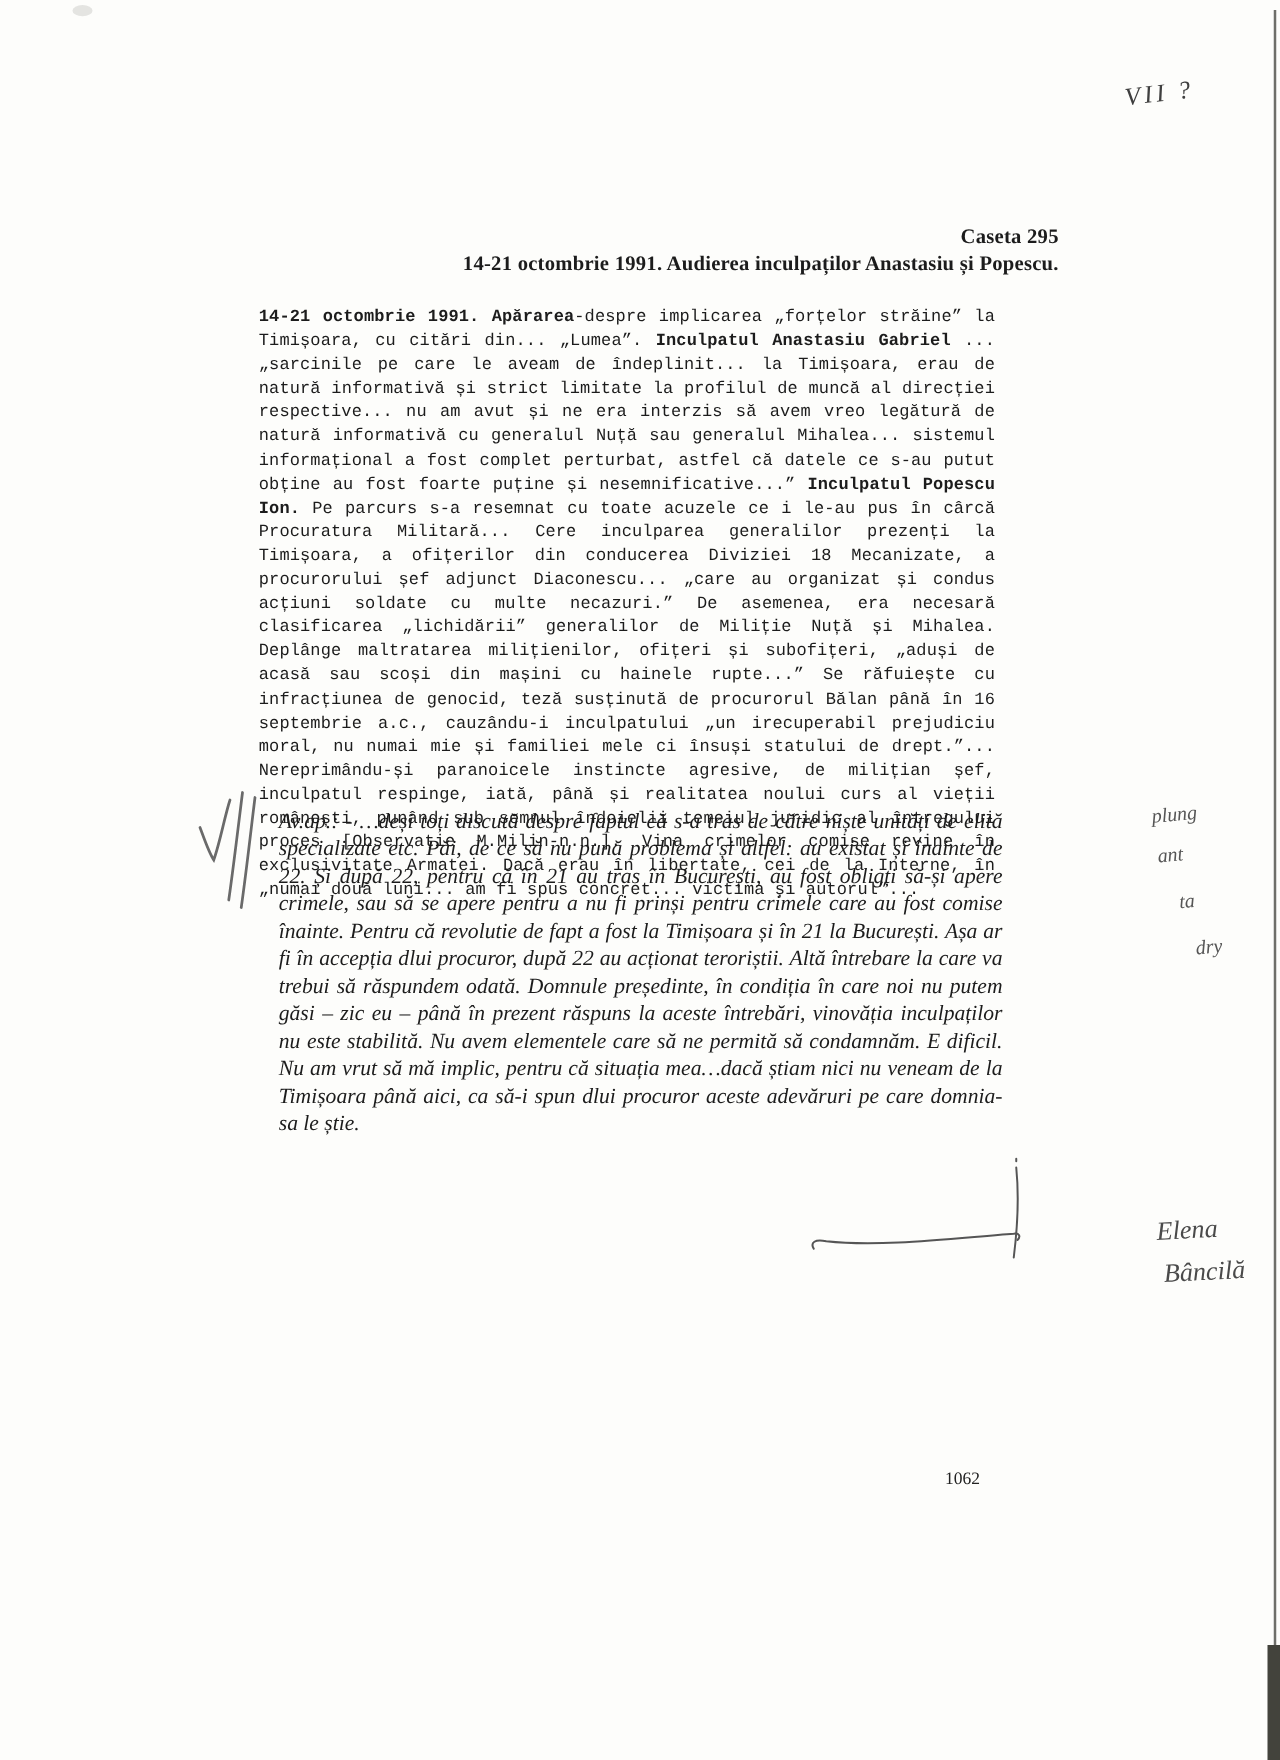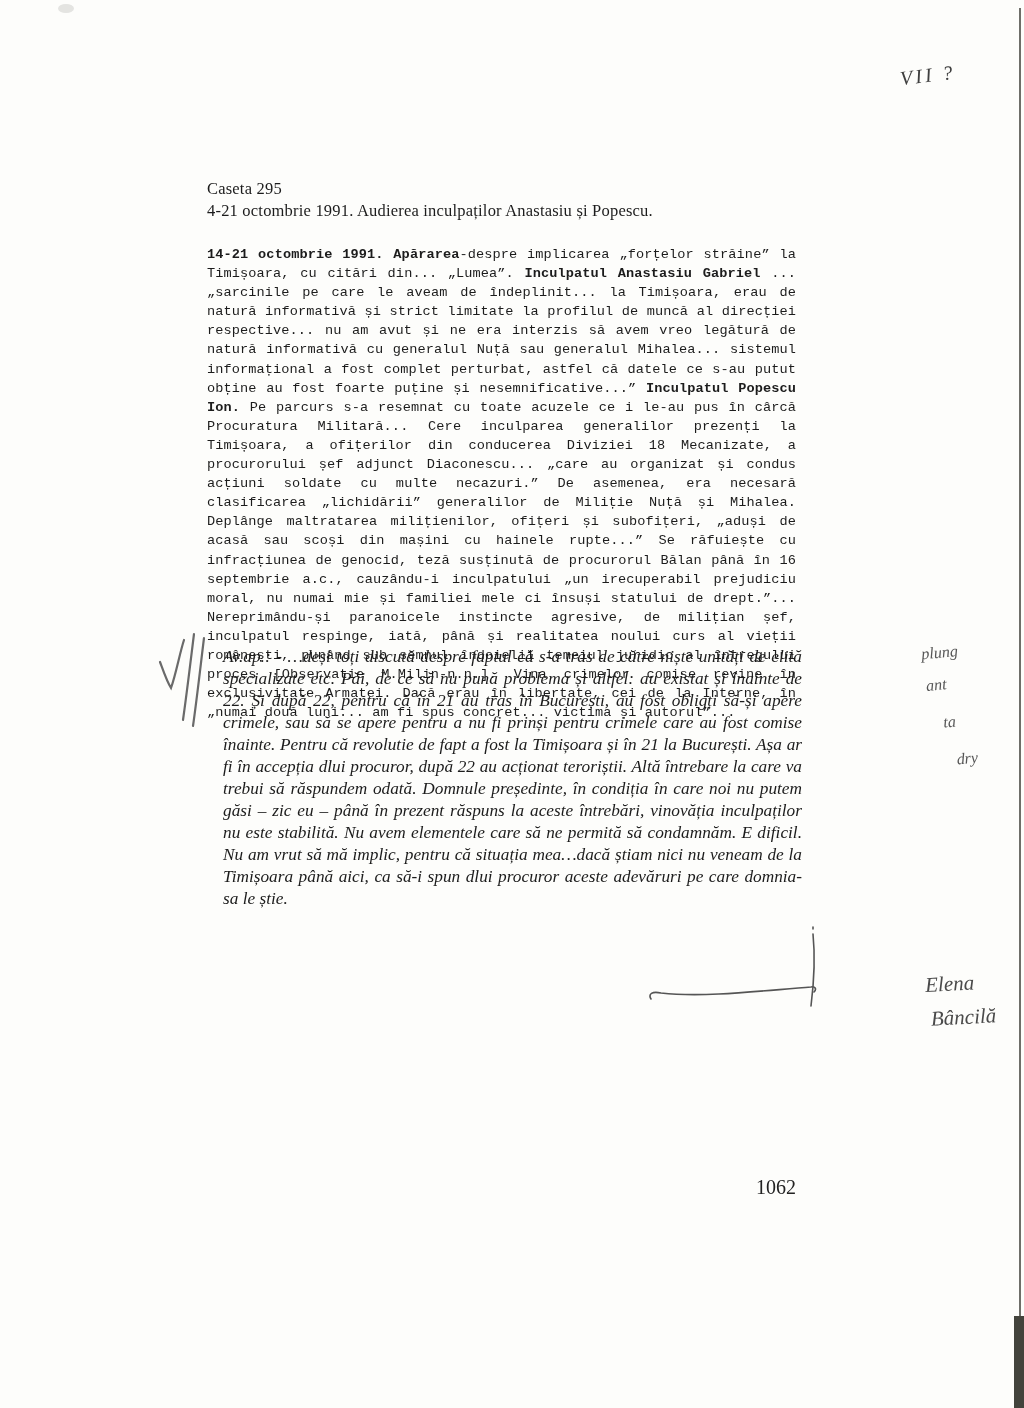--- a/index.html
+++ b/index.html
@@ -4,33 +4,33 @@
 <style>
   html,body { margin:0; padding:0; background:#e8e8e8; }
   .sheet {
     position:relative; width:1024px; height:1408px;
     background:#fdfdfb; overflow:hidden;
     font-family:"Liberation Serif", serif; color:#1c1c1c;
   }
   
   .heading {
     position:absolute; left:207px; top:178px; width:640px;
-    font-weight:normal; font-size:16.5px; line-height:21.5px; letter-spacing:0.2px;
+    font-weight:bold; font-size:16.5px; line-height:21.5px; letter-spacing:0.2px;text-align:right;
   }
   .summary {
     position:absolute; left:207px; top:245px; width:589px; margin:0;
     font-size:13.6px; line-height:19.1px; text-align:justify; letter-spacing:0.1px;font-family:Liberation Mono, monospace;
   }
   .testimony {
     position:absolute; left:207px; top:630px; width:611px;
     font-size:17.3px; line-height:22px; text-align:justify;
   }
   .testimony p { margin:16px;font-style:italic; }
   .page-number {
-    position:absolute; left:756px; top:1176px; font-size:20px; color:#222;
+    position:absolute; left:756px; top:1176px; font-size:14px; color:#222;
   }
   
   .hand {
     font-family:"Liberation Serif", serif; font-style:italic; color:#4a4a4a;
   }
   .note-top {
     position:absolute; left:900px; top:64px; font-size:20px;
     letter-spacing:3px; transform:rotate(-7deg); color:#3f3f3f;
   }
   .margin-note {
@@ -66,21 +66,21 @@
 <body>
 
 <div class="sheet">
 
   <div class="speck"></div>
 
   <div class="hand note-top">VII ?</div>
 
   <div class="heading">
     <div>Caseta 295</div>
-    <div>4-21 octombrie 1991. Audierea inculpaților Anastasiu și Popescu.</div>
+    <div>14-21 octombrie 1991. Audierea inculpaților Anastasiu și Popescu.</div>
   </div>
 
   <p class="summary"><b>14-21 octombrie 1991. Apărarea</b><span>-despre implicarea „forțelor străine” la Timișoara, cu citări din... „Lumea”. </span><b>Inculpatul Anastasiu Gabriel</b><span> ... „sarcinile pe care le aveam de îndeplinit... la Timișoara, erau de natură informativă și strict limitate la profilul de muncă al direcției respective... nu am avut și ne era interzis să avem vreo legătură de natură informativă cu generalul Nuță sau generalul Mihalea... sistemul informațional a fost complet perturbat, astfel că datele ce s-au putut obține au fost foarte puține și nesemnificative...” </span><b>Inculpatul Popescu Ion.</b><span> Pe parcurs s-a resemnat cu toate acuzele ce i le-au pus în cârcă Procuratura Militară... Cere inculparea generalilor prezenți la Timișoara, a ofițerilor din conducerea Diviziei 18 Mecanizate, a procurorului șef adjunct Diaconescu... „care au organizat și condus acțiuni soldate cu multe necazuri.” De asemenea, era necesară clasificarea „lichidării” generalilor de Miliție Nuță și Mihalea. Deplânge maltratarea milițienilor, ofițeri și subofițeri, „aduși de acasă sau scoși din mașini cu hainele rupte...” Se răfuiește cu infracțiunea de genocid, teză susținută de procurorul Bălan până în 16 septembrie a.c., cauzându-i inculpatului „un irecuperabil prejudiciu moral, nu numai mie și familiei mele ci însuși statului de drept.”... Nereprimându-și paranoicele instincte agresive, de milițian șef, inculpatul respinge, iată, până și realitatea noului curs al vieții românești, punând sub semnul îndoielii temeiul juridic al întregului proces [Observație M.Milin-n.n.]. Vina crimelor comise revine în exclusivitate Armatei. Dacă erau în libertate, cei de la Interne, în „numai două luni... am fi spus concret... victima și autorul”...</span></p>
 
   <svg class="mark-svg" style="left:154px; top:626px;" width="60" height="108" viewBox="0 0 60 108">
     <path d="M6,36 C9,44 13,56 17,62 C22,48 26,26 30,14" fill="none" stroke="#6a6a6a" stroke-width="2.2" stroke-linecap="round"></path>
     <path d="M40,8 C37,32 33,66 29,94" fill="none" stroke="#6a6a6a" stroke-width="2.2" stroke-linecap="round"></path>
     <path d="M50,12 C47,36 43,72 39,100" fill="none" stroke="#6a6a6a" stroke-width="2.2" stroke-linecap="round"></path>
   </svg>
 

